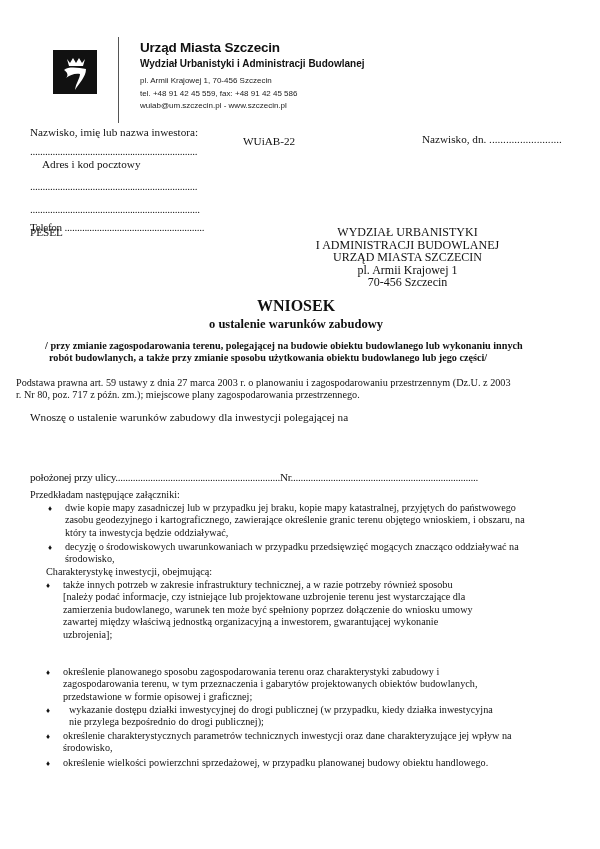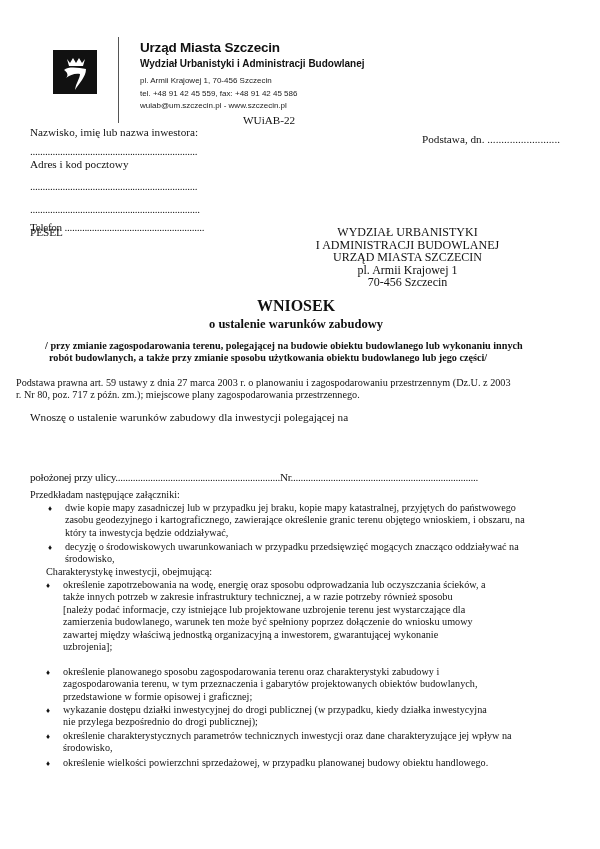--- a/index.html
+++ b/index.html
@@ -30,26 +30,26 @@
     <path d="M11 20 C16 16 26 18 33 19 C33 27 26 33 22 40 C23 33 27 28 27 24 C22 23 17 25 13 28 C16 25 14 22 11 20 Z" fill="#fff"></path>
   </svg>
 </div>
 <div class="abs vrule"></div>
 <div class="abs hdr hdr-title">Urząd Miasta Szczecin</div>
 <div class="abs hdr hdr-dept">Wydział Urbanistyki i Administracji Budowlanej</div>
 <div class="abs hdr hdr-line" style="top:76px">pl. Armii Krajowej 1, 70-456 Szczecin</div>
 <div class="abs hdr hdr-line" style="top:89px">tel. +48 91 42 45 559, fax: +48 91 42 45 586</div>
 <div class="abs hdr hdr-line" style="top:101px">wuiab@um.szczecin.pl - www.szczecin.pl</div>
 
-<div class="abs s" style="left:243px; top:114px;">WUiAB-22</div>
-<div class="abs s" style="left:422px; top:133px;">Podstawa, dn. ..........................</div>
+<div class="abs s" style="left:243px; top:135px;">WUiAB-22</div>
+<div class="abs s" style="left:422px; top:133px;">Nazwisko, dn. ..........................</div>
 
 <div class="abs s" style="left:30px; top:126px;">Nazwisko, imię lub nazwa inwestora:</div>
 <div class="abs s dots" style="left:30px; top:145px;">...................................................................</div>
-<div class="abs s" style="left:30px; top:158px;">Adres i kod pocztowy</div>
+<div class="abs s" style="left:42px; top:158px;">Adres i kod pocztowy</div>
 <div class="abs s dots" style="left:30px; top:180px;">...................................................................</div>
 <div class="abs s dots" style="left:30px; top:203px;">....................................................................</div>
 <div class="abs s dots" style="left:30px; top:221px;">Telefon ........................................................</div>
 <div class="abs s" style="left:30px; top:226px;">PESEL</div>
 
 <div class="abs addr" style="top:226px;">
   <div>WYDZIAŁ URBANISTYKI</div>
   <div>I ADMINISTRACJI BUDOWLANEJ</div>
   <div>URZĄD MIASTA SZCZECIN</div>
   <div>pl. Armii Krajowej 1</div>
@@ -88,39 +88,38 @@
     <div>decyzję o środowiskowych uwarunkowaniach w przypadku przedsięwzięć mogących znacząco oddziaływać na</div>
     <div>środowisko,</div>
   </div>
 </div>
 
 <div class="abs para" style="left:46px; top:566px;">Charakterystykę inwestycji, obejmującą:</div>
 
 <div class="abs para" style="left:46px; top:579px; width:530px;">
   <span class="abs bullet" style="left:0; top:1px;">♦</span>
   <div style="margin-left:17px;">
-    <div>określenie zapotrzebowania na wodę, energię oraz sposobu odprowadzania lub oczyszczania ścieków, a</div>
     <div>także innych potrzeb w zakresie infrastruktury technicznej, a w razie potrzeby również sposobu</div>
     <div>[należy podać informacje, czy istniejące lub projektowane uzbrojenie   terenu jest wystarczające dla</div>
     <div>zamierzenia budowlanego, warunek ten może być spełniony poprzez dołączenie do wniosku umowy</div>
     <div>zawartej między właściwą jednostką organizacyjną a inwestorem, gwarantującej wykonanie</div>
     <div>uzbrojenia];</div>
   </div>
 </div>
 <div class="abs para" style="left:46px; top:666px; width:530px;">
   <span class="abs bullet" style="left:0; top:1px;">♦</span>
   <div style="margin-left:17px;">
     <div>określenie planowanego sposobu zagospodarowania terenu oraz charakterystyki zabudowy i</div>
     <div>zagospodarowania terenu, w tym przeznaczenia i gabarytów projektowanych obiektów budowlanych,</div>
     <div>przedstawione w formie opisowej i graficznej;</div>
   </div>
 </div>
 <div class="abs para" style="left:46px; top:704px; width:530px;">
   <span class="abs bullet" style="left:0; top:1px;">♦</span>
-  <div style="margin-left:17px;">
+  <div style="margin-left:23px;">
     <div>wykazanie dostępu działki inwestycyjnej do drogi publicznej (w przypadku, kiedy działka inwestycyjna</div>
     <div>nie przylega bezpośrednio do drogi publicznej);</div>
   </div>
 </div>
 <div class="abs para just" style="left:46px; top:730px; width:526px;">
   <span class="abs bullet" style="left:0; top:1px;">♦</span>
   <div style="margin-left:17px;">
     <div>określenie charakterystycznych parametrów technicznych inwestycji oraz dane charakteryzujące jej wpływ na</div>
     <div>środowisko,</div>
   </div>

